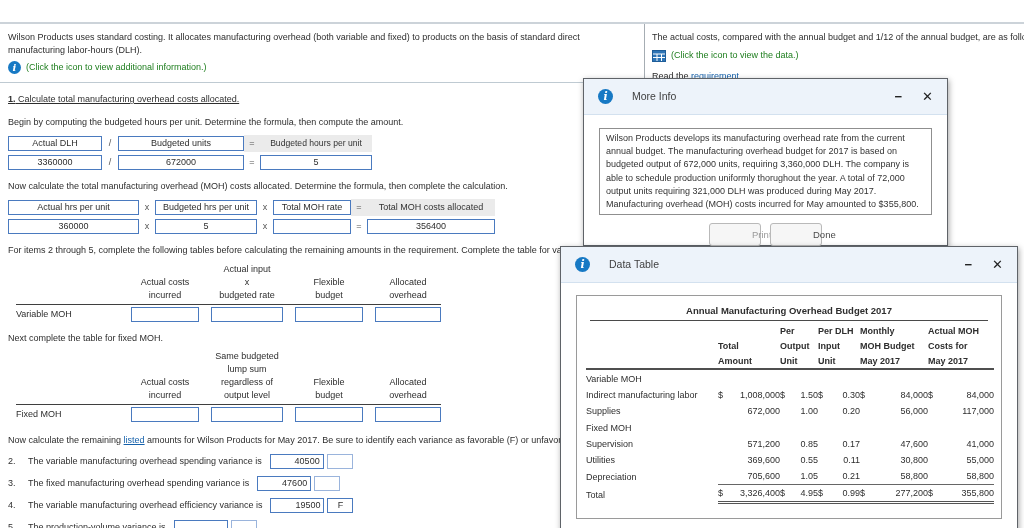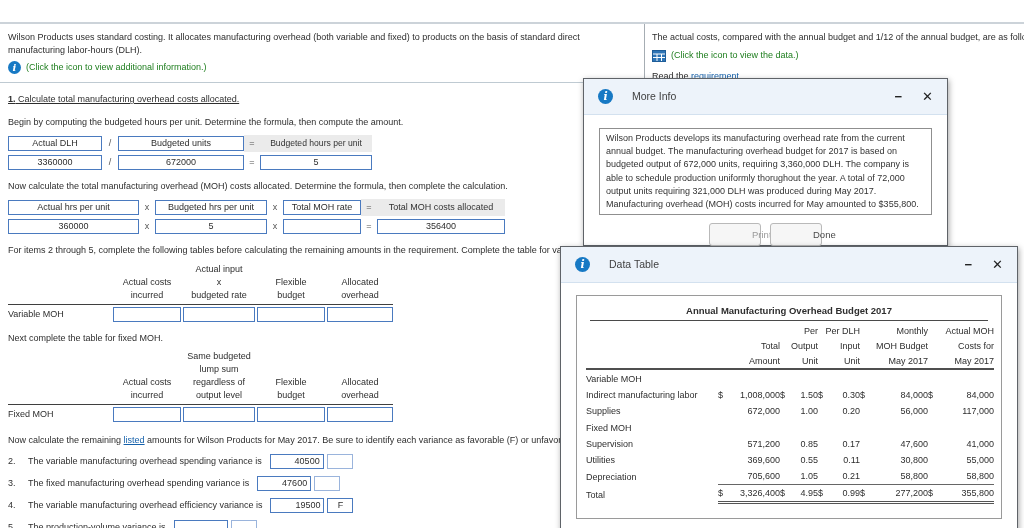--- a/index.html
+++ b/index.html
@@ -22,23 +22,23 @@
   .bold{font-weight:bold;}
   .sub{margin:10px 8px 0 8px;}
   
   .frow{display:flex;align-items:center;margin:2px 0 0 8px;height:17px;}
   .fbox{border:1px solid #4a7abf;background:#fff;height:15px;display:flex;align-items:center;justify-content:center;box-sizing:border-box;}
   .op{width:16px;text-align:center;color:#555;}
   .eq{width:16px;text-align:center;color:#555;}
   .grayband{display:flex;align-items:center;background:#ebebeb;height:17px;}
   .glabel{text-align:center;color:#333;}
   .f1c1{width:94px;} .f1c2{width:126px;} .f1c3{width:112px;}
-  .f2c1{width:131px;} .f2c2{width:112px;} .f2c3{width:78px;} .f2c4{width:128px;}
+  .f2c1{width:131px;} .f2c2{width:102px;} .f2c3{width:78px;} .f2c4{width:128px;}
   
-  .moh{display:grid;grid-template-columns:103px 68px 72px 68px 66px;column-gap:2px;margin:6px 0 0 8px;}
+  .moh{display:grid;grid-template-columns:103px 68px 72px 68px 66px;column-gap:12px;margin:6px 0 0 16px;}
   .mc{text-align:center;line-height:13px;}
   .mlabel{text-align:left;line-height:18px;}
   .mline{grid-column:1/-1;border-bottom:1.5px solid #3f3f3f;margin-top:2px;}
   .mbox{margin-top:2px;}
   
   .item-row{display:flex;align-items:center;margin:7px 0 0 8px;height:15px;}
   .inum{width:20px;}
   .itext{margin-right:8px;}
   .ibox{border:1px solid #4a7abf;width:54px;height:15px;box-sizing:border-box;display:flex;align-items:center;justify-content:flex-end;padding-right:3px;}
   .fubox{border:1px solid #4a7abf;width:26px;height:15px;box-sizing:border-box;margin-left:3px;display:flex;align-items:center;justify-content:center;}
@@ -60,21 +60,21 @@
   .mi-buttons{display:flex;justify-content:center;gap:9px;margin-top:8px;}
   .btn{width:52px;height:23px;background:#f6f6f6;border:1px solid #b9b9b9;border-radius:3px;font-family:"Liberation Sans",sans-serif;font-size:9.5px;cursor:pointer;padding-left:42px;}
   .btn.print{color:#9a9a9a;}
   .btn.done{color:#4a4a4a;}
   .dt-body{padding:12px 15px 0 15px;}
   .dt-box{border:1px solid #9a9a9a;padding:8px 9px 0 9px;height:214px;box-sizing:content-box;}
   .dt-caption{font-weight:bold;text-align:center;font-size:9.5px;padding-bottom:3px;}
   .capline{border-bottom:1px solid #4a4a4a;margin:0 4px 2px 4px;}
   table.dt{width:100%;border-collapse:collapse;table-layout:fixed;font-size:9px;}
   table.dt td{vertical-align:bottom;padding:2px 0 1px 0;overflow:hidden;white-space:nowrap;}
-  .hdr td{text-align:right;font-weight:normal;line-height:12px;}
+  .hdr td{text-align:left;font-weight:bold;line-height:12px;}
   .hb td{border-bottom:2px solid #4f4f4f;padding-bottom:3px;}
   td.lbl{text-align:left;}
   td.ind{padding-left:11px;}
   td.cur{text-align:left;padding-left:2px;}
   td.val{text-align:right;}
   td.u{border-bottom:1px solid #666;}
   td.dbl{border-bottom:3px double #555;}
   tr.sec td{padding-top:3px;}
 </style>
 </head>

